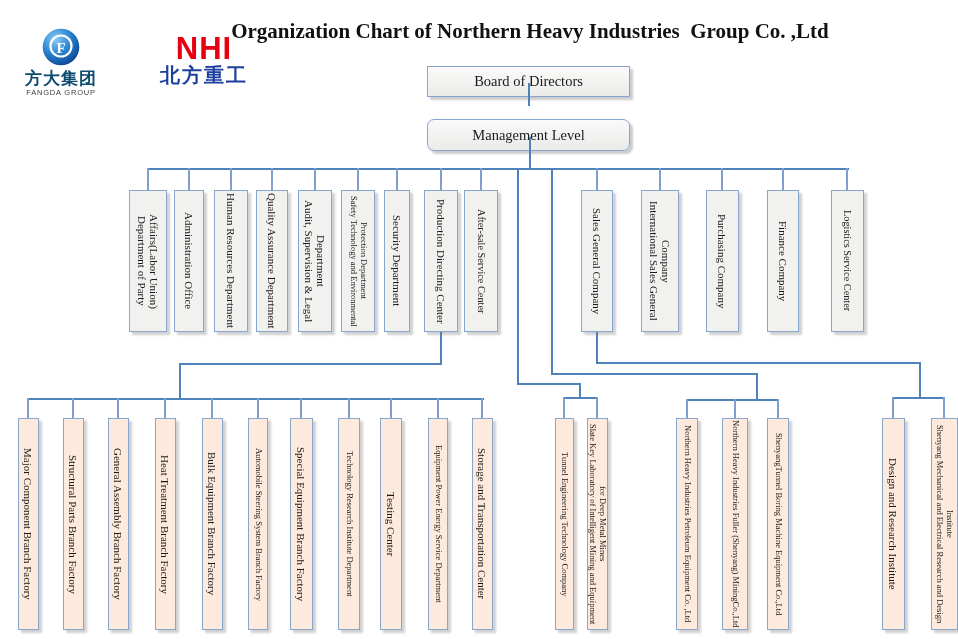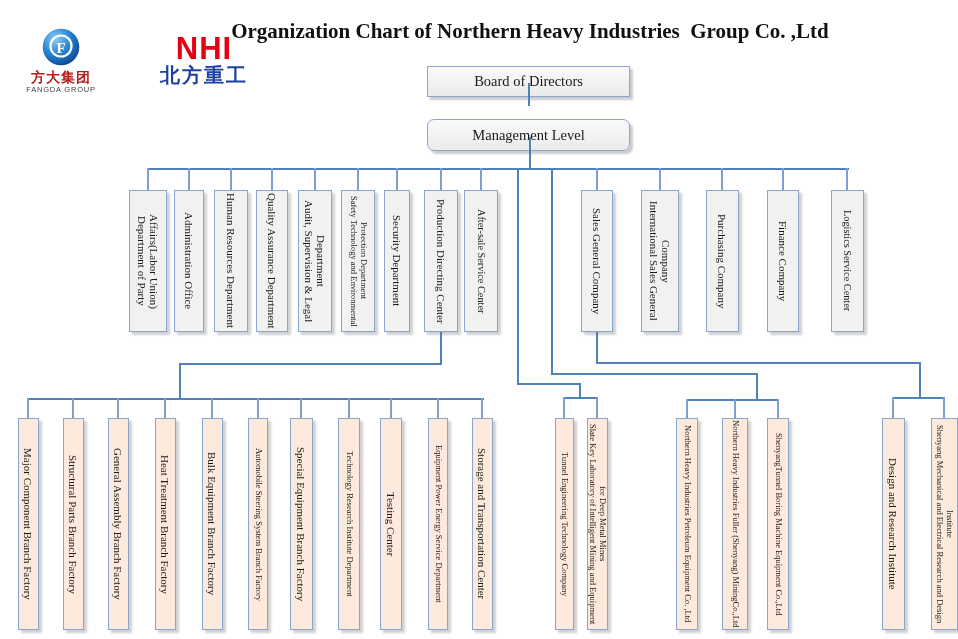--- a/index.html
+++ b/index.html
@@ -21,21 +21,21 @@
         display:flex;align-items:center;justify-content:center;overflow:hidden;}
   .node span{writing-mode:vertical-lr;text-align:center;height:100%;
         line-height:1.12;font-size:11px;color:#1a1a1a;
         font-family:"Liberation Serif",serif;}
   .node.bot{background:#fdeadc;}
   .node.small span{font-size:8.5px;line-height:1.15;}
   .node.fit span{font-size:10.3px;}
   .seg{position:absolute;}
   
   .fangda{position:absolute;left:14px;top:28px;width:94px;text-align:center;}
-  .fangda .zh{font-size:14px;font-weight:bold;color:#b91c1c;letter-spacing:1px;
+  .fangda .zh{font-size:17px;font-weight:bold;color:#0c4a6e;letter-spacing:1px;
         font-family:"Liberation Sans",sans-serif;line-height:1.05;}
   .fangda .en{font-size:7.5px;color:#3a3e42;letter-spacing:.8px;
         font-family:Liberation Sans, sans-serif;}
   .nhi{position:absolute;left:108px;top:33px;width:104px;text-align:center;margin-left:44px;}
   .nhi .abbr{font-size:31px;font-weight:bold;color:#e60012;letter-spacing:1px;
         line-height:1;font-family:"Liberation Sans",sans-serif;}
   .nhi .zh{font-size:20px;font-weight:bold;color:#1d3f9e;letter-spacing:2px;
         line-height:1.15;font-family:"Liberation Sans",sans-serif;}
 </style>
 </head>

